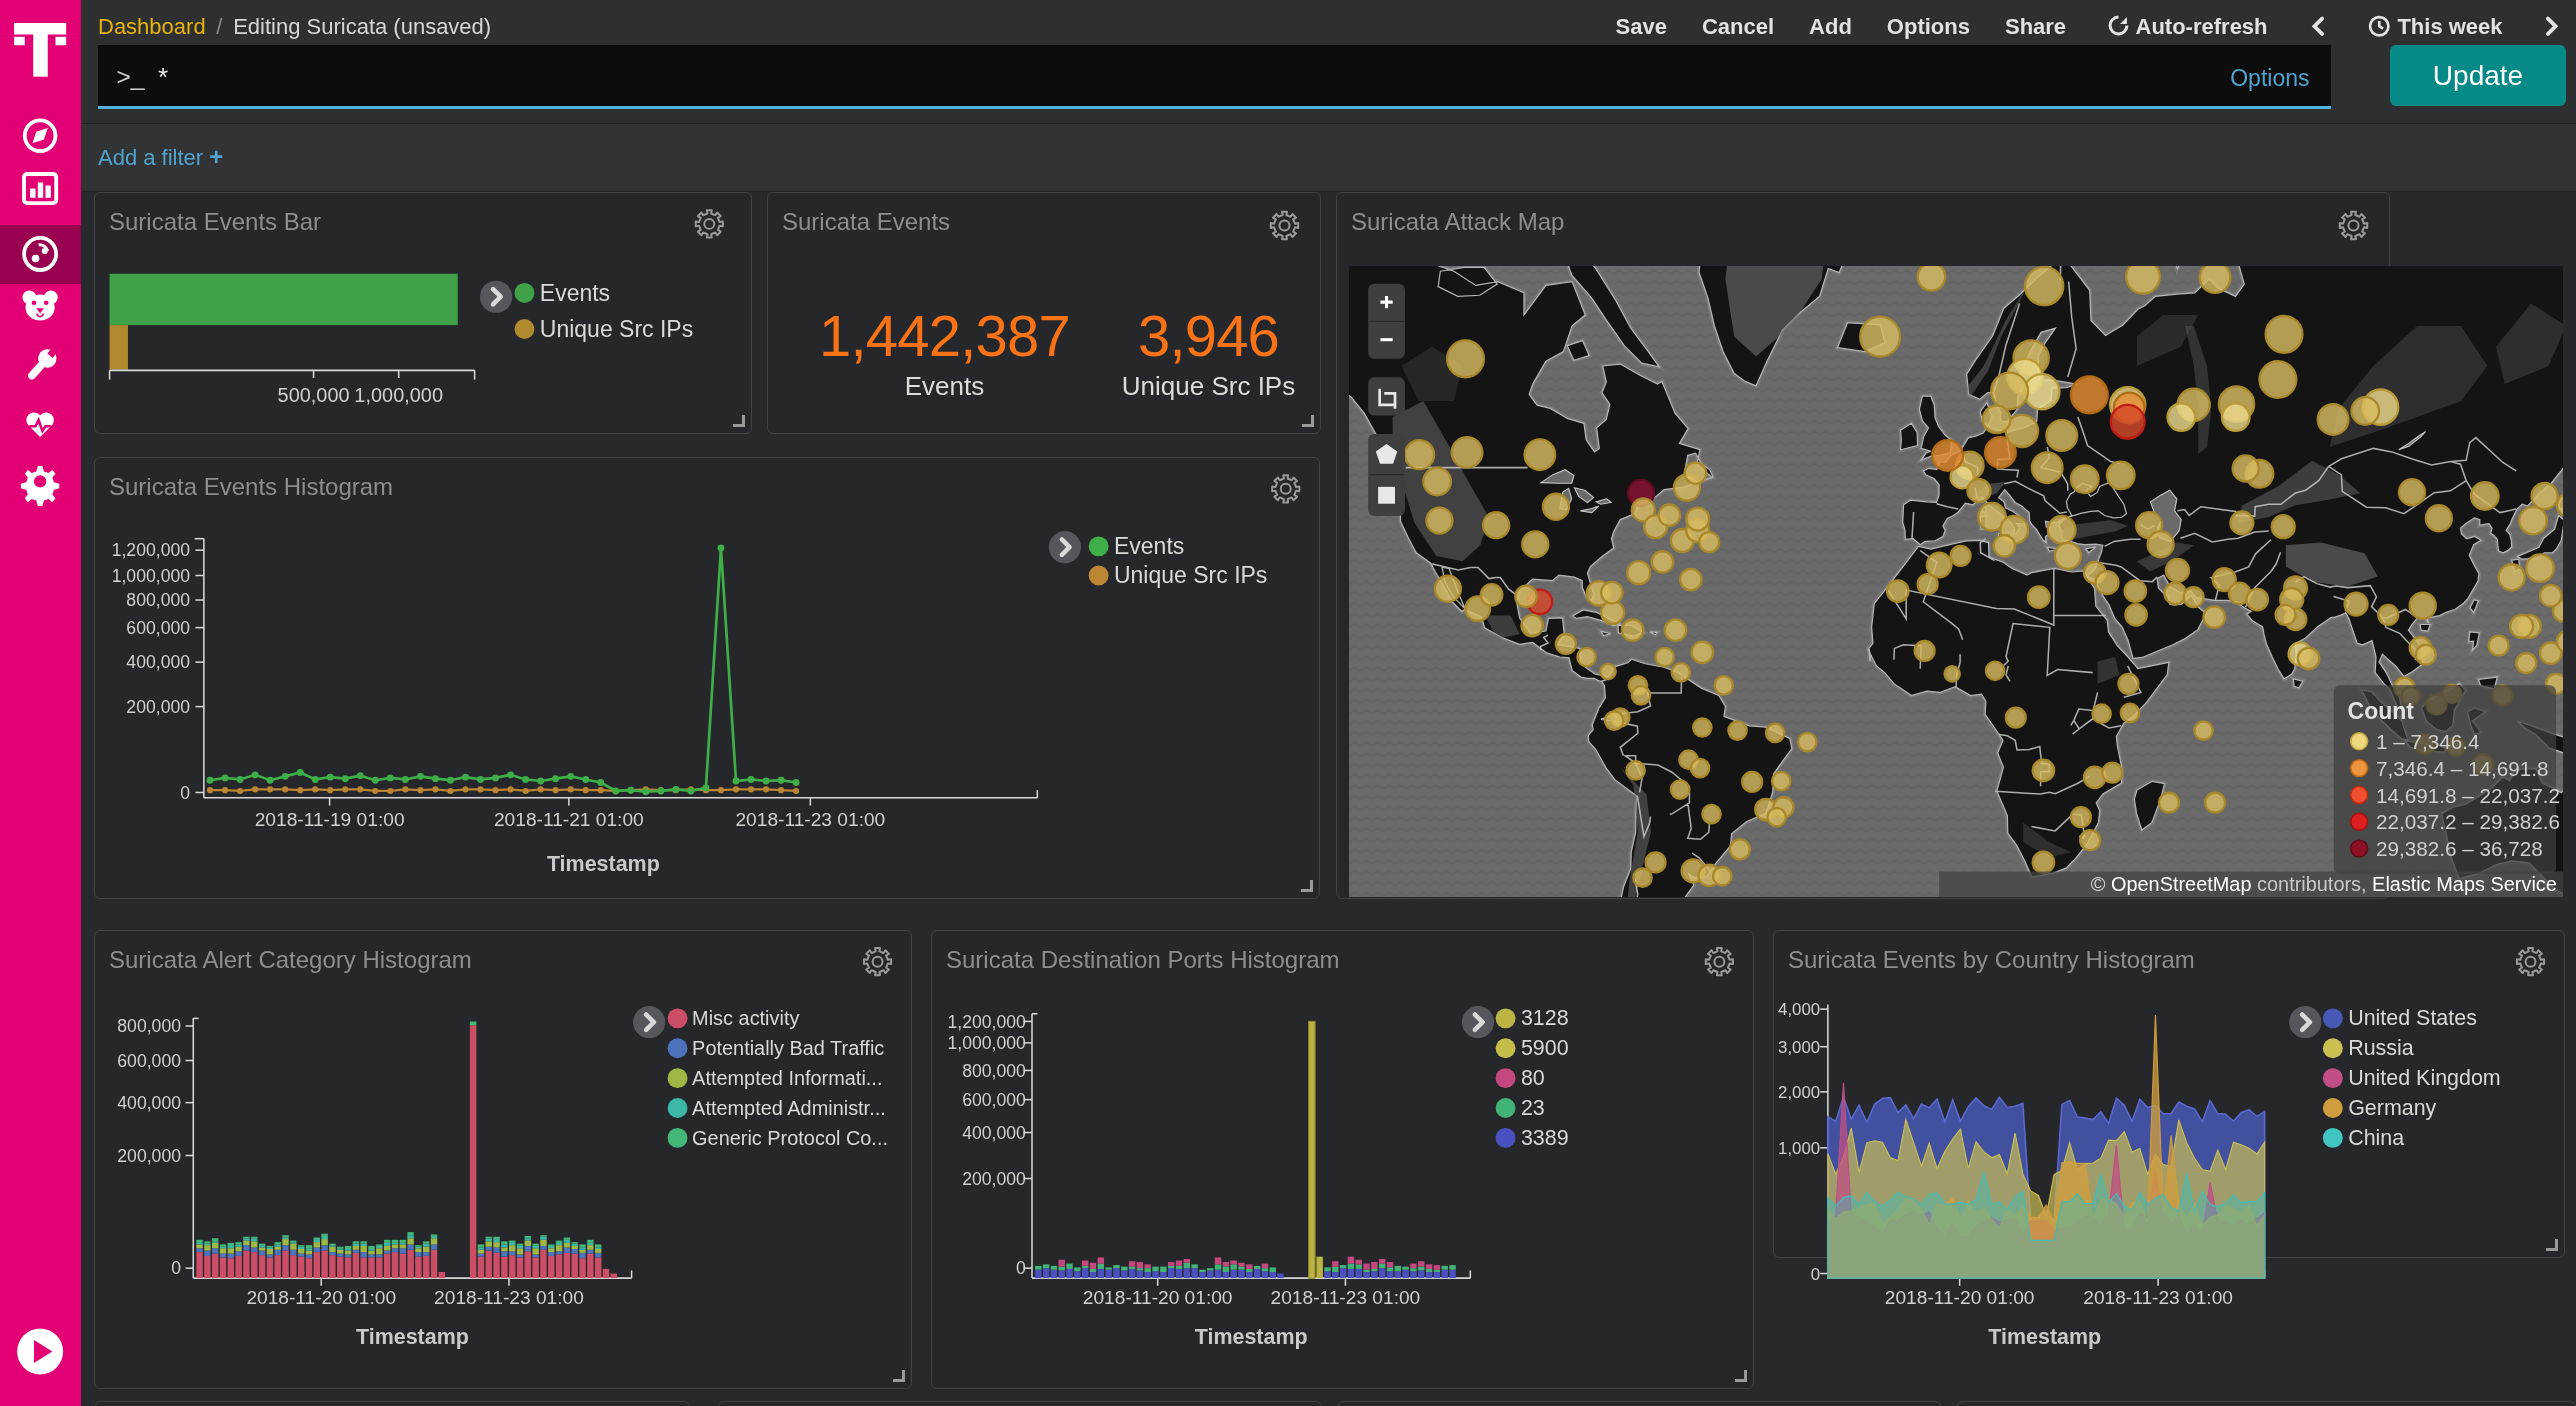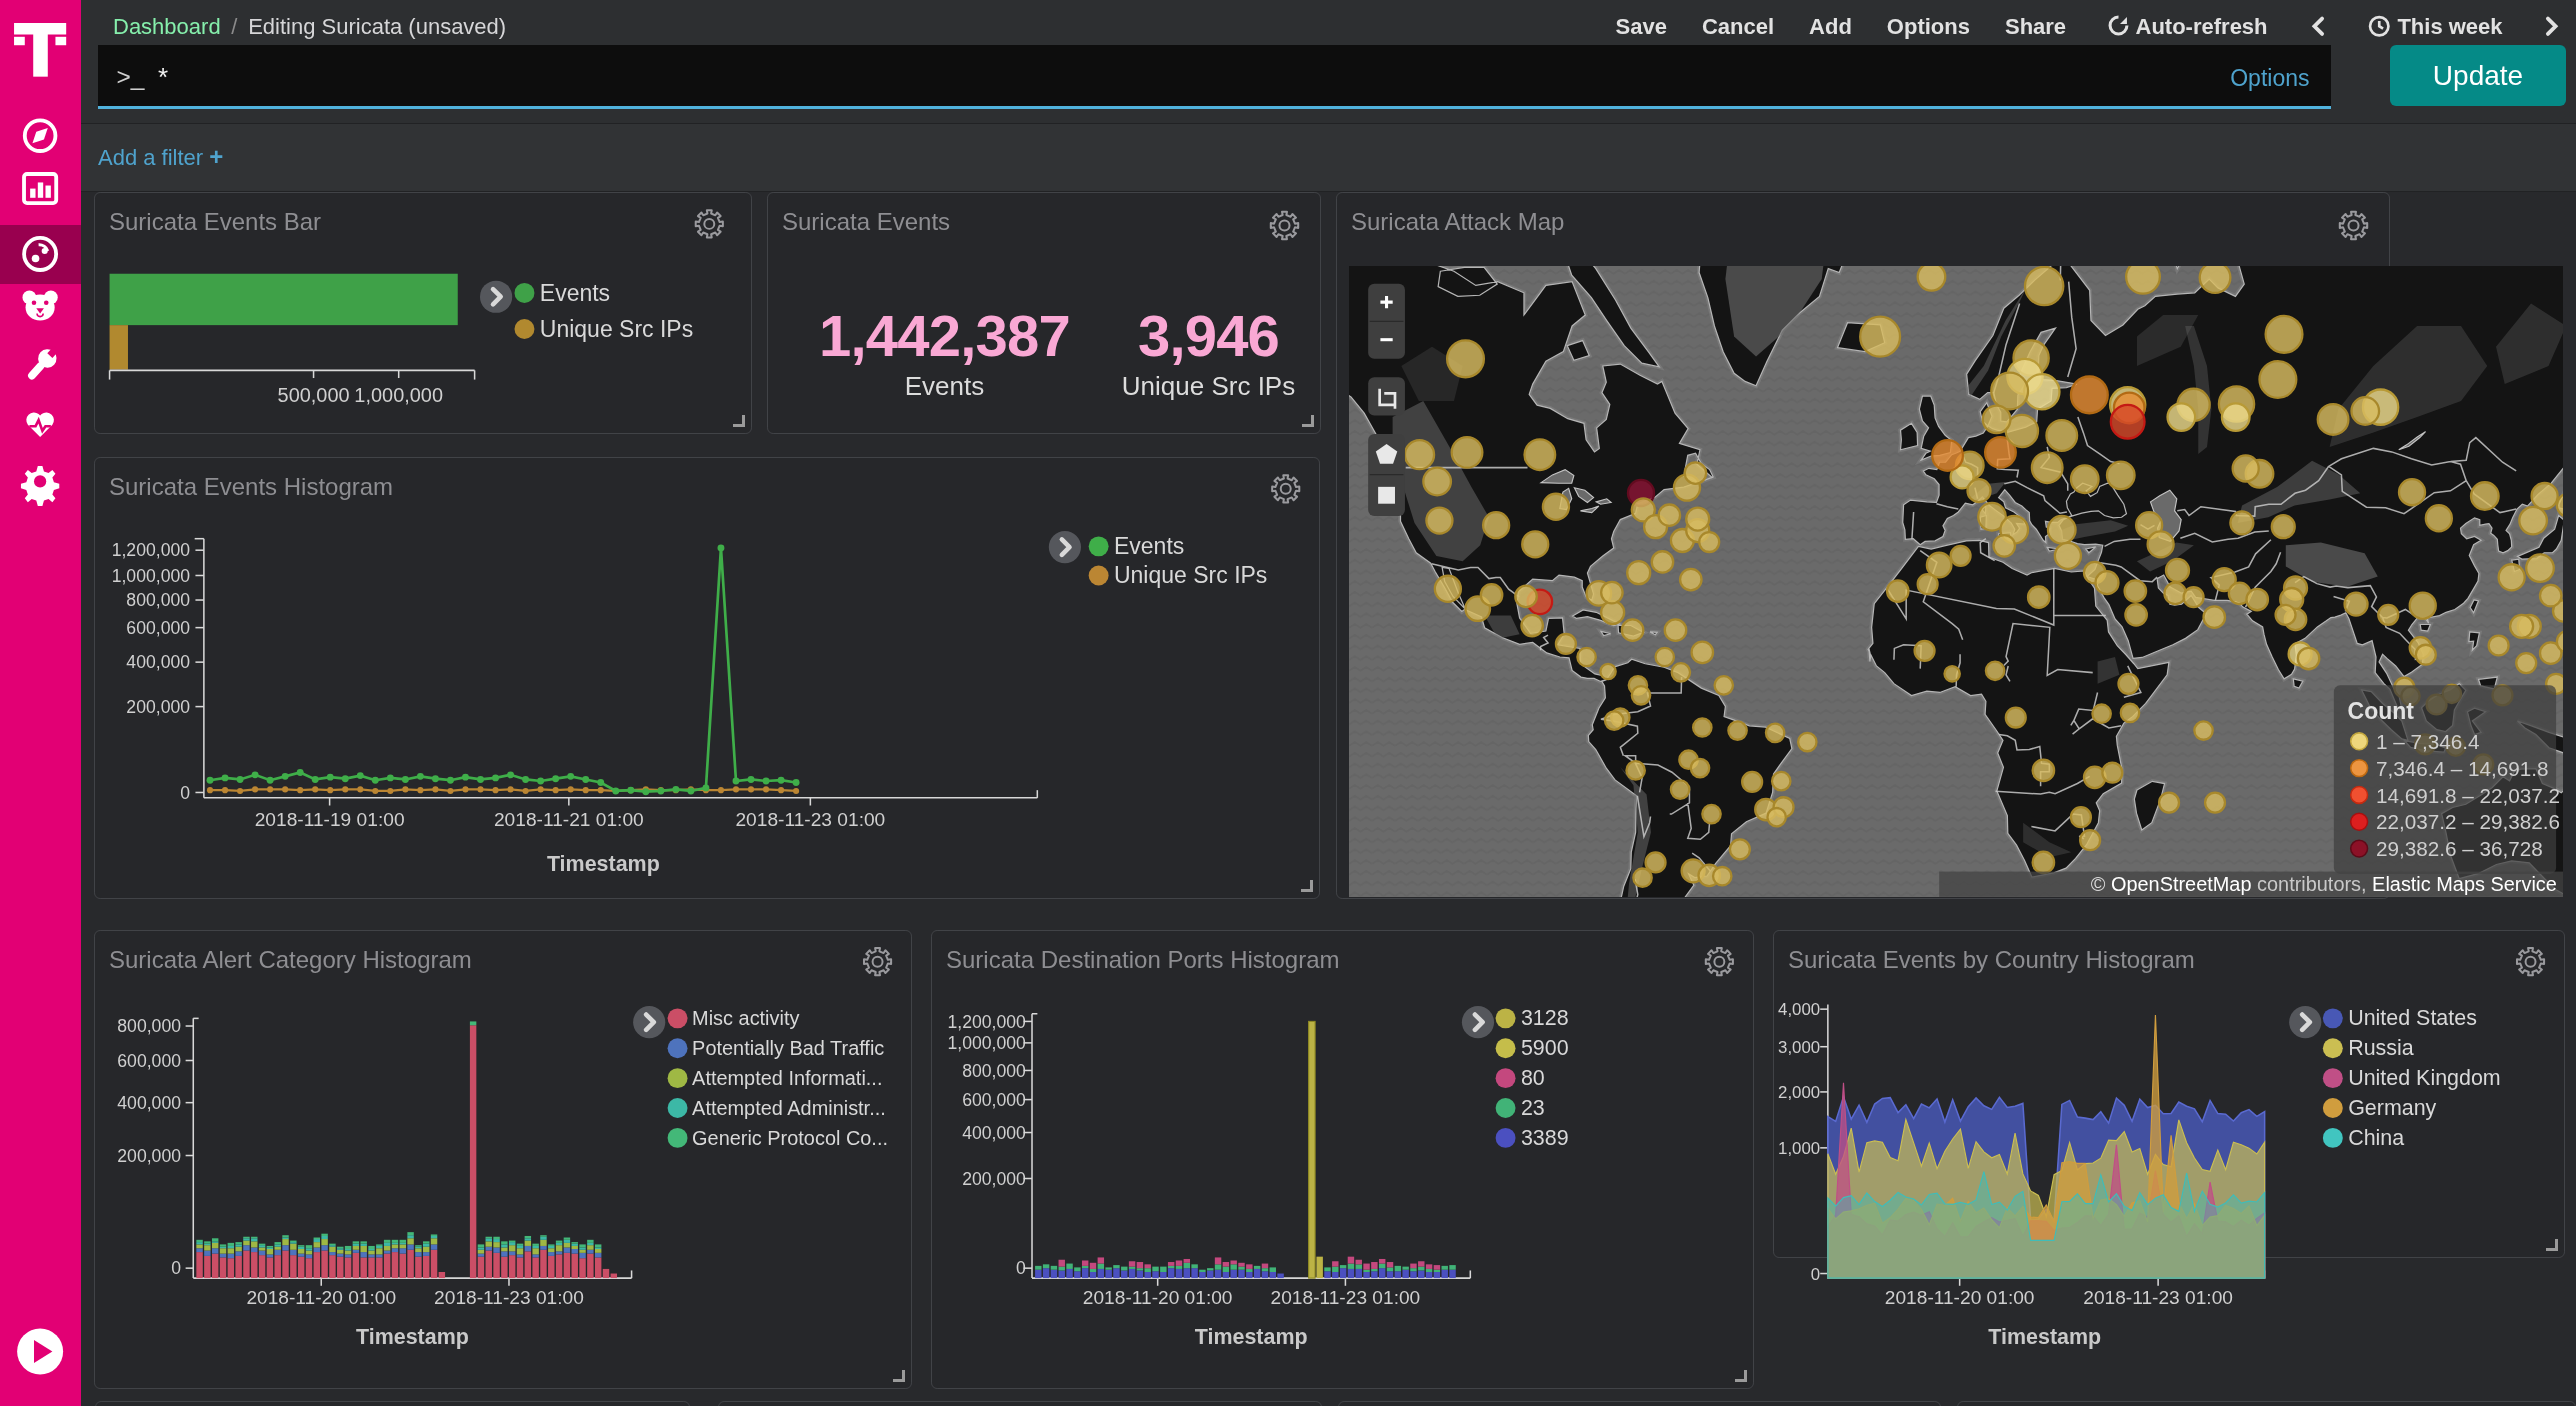--- a/index.html
+++ b/index.html
@@ -1,36 +1,36 @@
 <!DOCTYPE html>
 <html style="font-size:12.3px"><head><meta charset="utf-8"><title>Suricata Dashboard</title>
 <style>
 * { margin:0; padding:0; box-sizing:border-box; }
 html,body { width:2576px; height:1406px; background:#28292c; font-family:"Liberation Sans",sans-serif; overflow:hidden; position:relative; }
 .sidebar { position:absolute; left:0; top:0; width:81px; height:1406px; background:#e20074; z-index:10; }
 .sideactive { position:absolute; left:0; top:225px; width:81px; height:59px; background:#99004f; }
 .topchrome { position:absolute; left:81px; top:0; width:2496px; height:123px; background:#2d2f31; }
 .filterbar { position:absolute; left:81px; top:123px; width:2496px; height:69px; background:#313335; border-top:1.5px solid #212224; border-bottom:0.8px solid #212224; }
 .crumb { position:absolute; top:14px; left:98px; font-size:22px; color:#d6d6d8; }
-.crumb a { color:#86efac; text-decoration:none;margin-left:15px; }
+.crumb a { color:#eab308; text-decoration:none; }
 .crumb .sep { color:#8a8a8a; padding:0 10.7px; }
 .topmenu { position:absolute; top:14px; right:15.3px; font-size:22px; color:#e2e2e2; }
 .topmenu span { margin-left:35px;font-weight:bold; }
 .querybar { position:absolute; left:98px; top:45px; width:2233px; height:64px; background:#0d0d0d; border-bottom:3.8px solid #50b2dd; }
 .prompt { position:absolute; left:18.4px; top:18.4px; color:#cfcfcf; font-size:24.5px; }
 .star { position:absolute; left:60px; top:17px; color:#f2f2f2; font-size:26px; }
 .qopts { position:absolute; right:21.5px; top:20px; color:#4fa3cd; font-size:23px; }
 .updatebtn { position:absolute; left:2390px; top:45px; width:176px; height:61px; background:#058a87; border-radius:6.1px; color:#fff; font-size:28px; text-align:center; line-height:61px; }
 .addfilter { position:absolute; left:98px; top:143px; font-size:22px; color:#4fa3cd; }
 .addfilter b { font-weight:bold; font-size:24px; }
 .panel { position:absolute; background:#26272a; border:1.5px solid #414347; border-radius:6.1px;padding-left:20px; }
 .ptitle { position:absolute; left:14px; top:15.3px; font-size:24px; color:#8e8e92; }
 .rsz { position:absolute; right:6.1px; bottom:6.1px; width:11.5px; height:11.5px; border-right:3.1px solid #9a9a9a; border-bottom:3.1px solid #9a9a9a; }
 .mcol { position:absolute; top:109px; text-align:center; }
-.mnum { font-size:58px; font-weight:bold; color:#f9a8d4; letter-spacing:-0.8px; }
+.mnum { font-size:58px; font-weight:normal; color:#f97316; letter-spacing:-0.8px; }
 .mlab { font-size:26px; color:#dcdcdc; margin-top:1.5px; }
 svg { font-family:"Liberation Sans",sans-serif; }
 </style></head>
 <body>
 <div class="topchrome"></div>
 <div class="filterbar"></div>
 <div class="sidebar">
   <svg width="81" height="1406" viewBox="0 0 105 1834">
     <g fill="#fff">
       <rect x="18" y="30" width="68" height="15"></rect>

